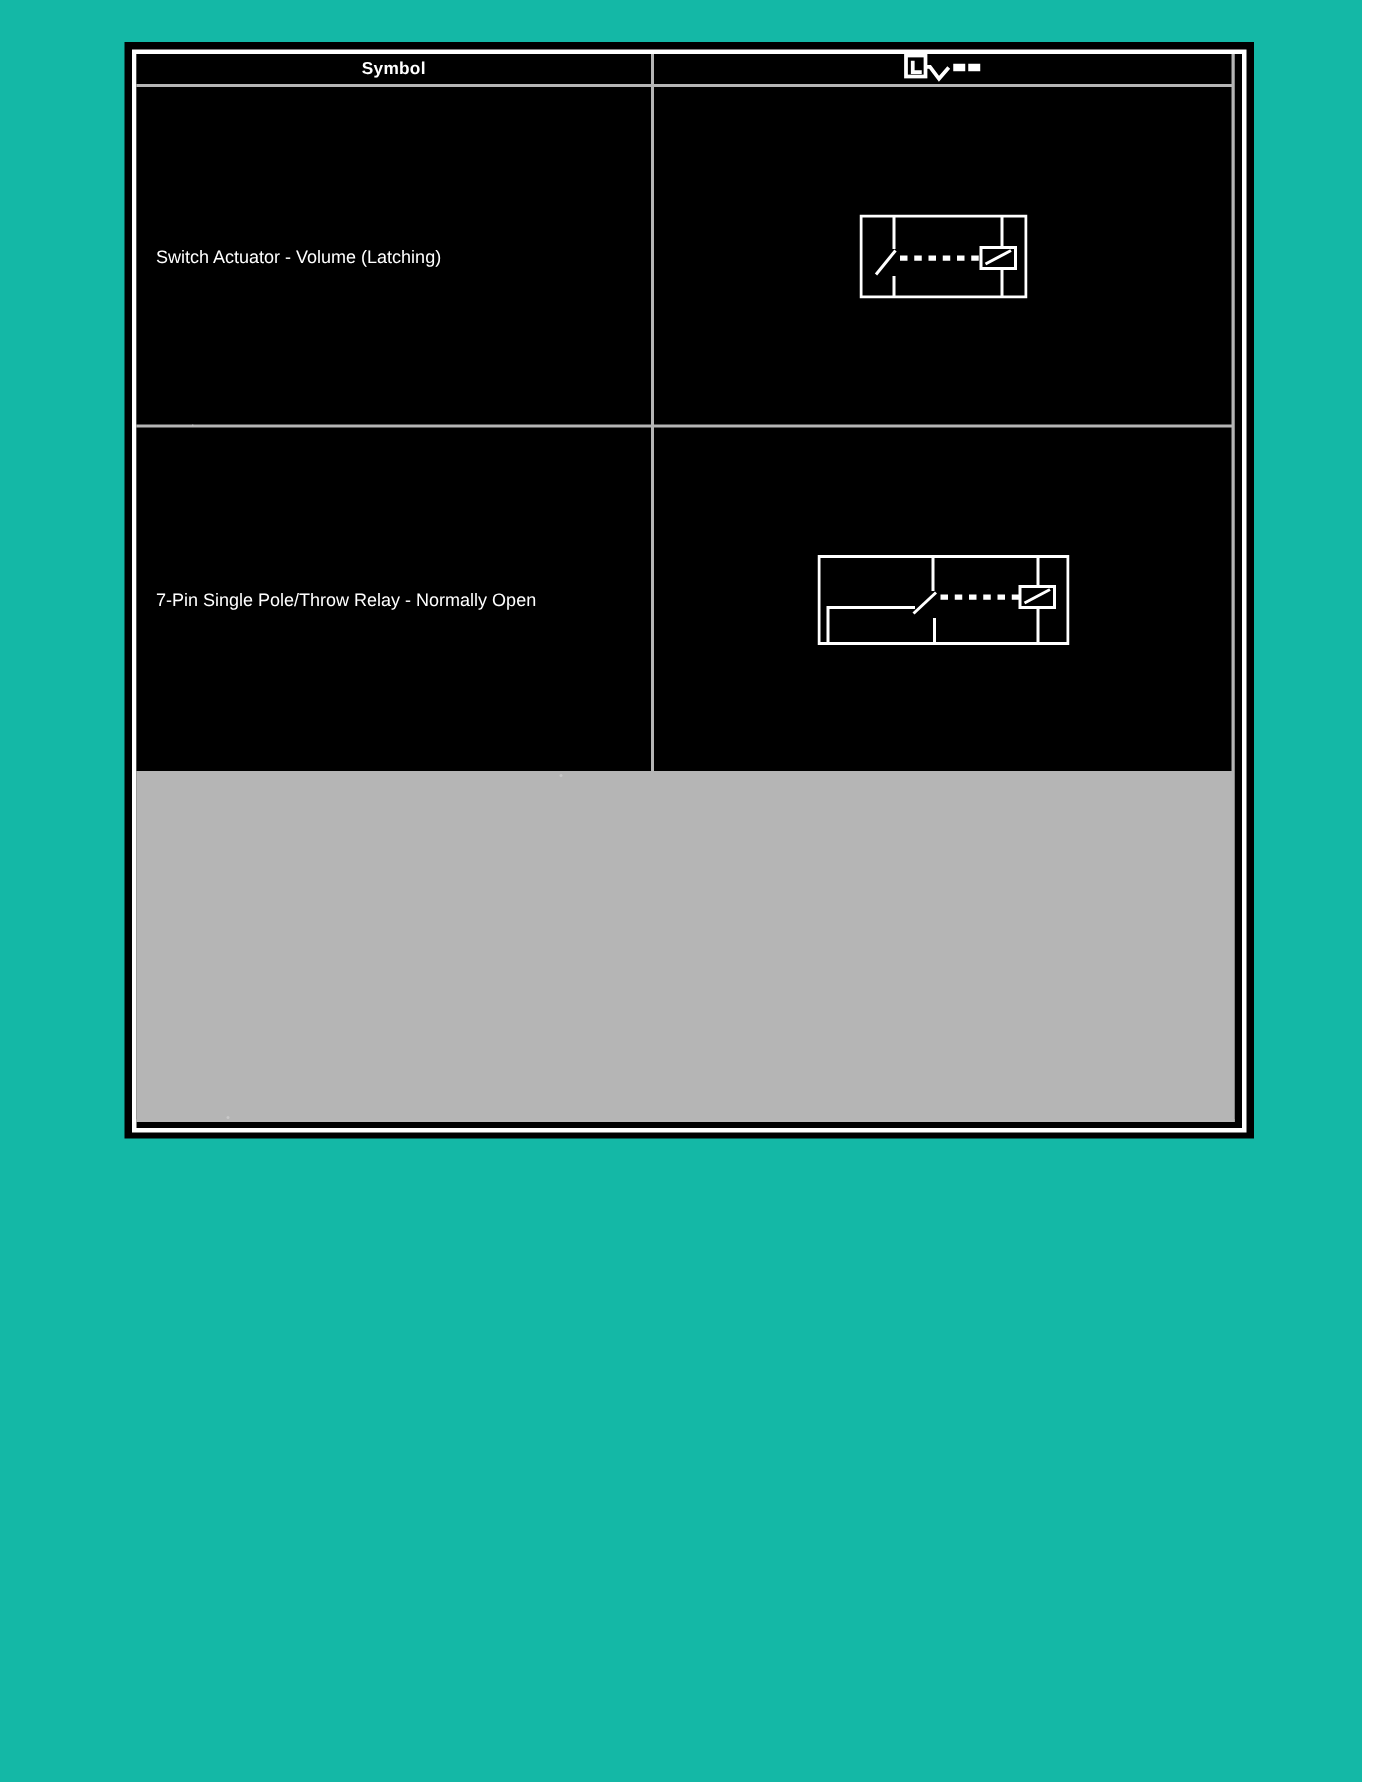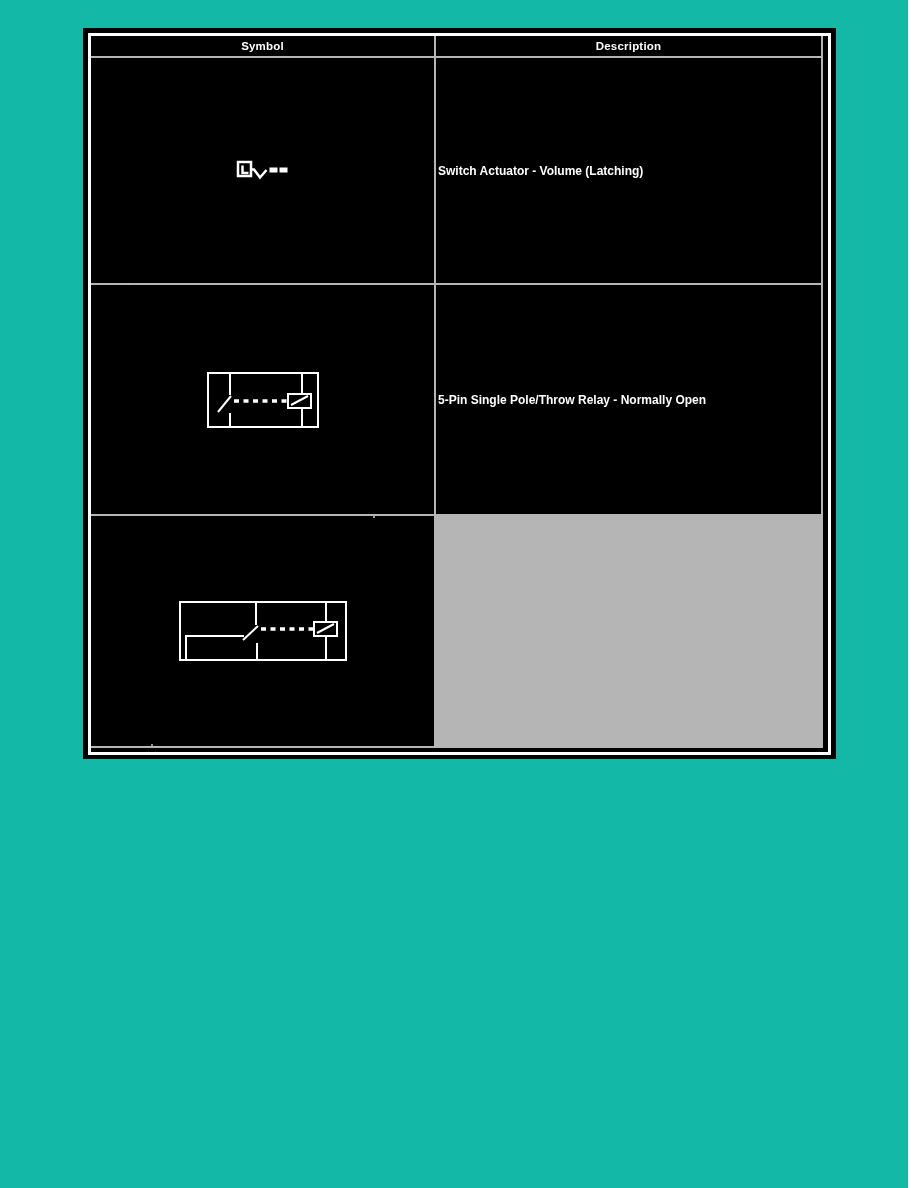--- a/index.html
+++ b/index.html
@@ -37,21 +37,21 @@
     border-bottom:2px solid #b5b5b5;
   }
   .cell { background:#000000; color:#ffffff; overflow:hidden; }
   .hcell {
     display:flex; align-items:center; justify-content:center;
     font-size:11.5px; font-weight:bold; letter-spacing:0.2px;
   }
   .symcell { display:flex; align-items:center; justify-content:center; }
   .desccell {
     display:flex; align-items:center; justify-content:flex-start;
-    padding-left:2px; font-size:12px; font-weight:bold;
+    padding-left:13px; font-size:12px; font-weight:normal;
   }
   svg { display:block; }
   svg line, svg polyline, svg rect, svg path { stroke:#ffffff; }
   
   .speck { position:absolute; background:#c8c8c8; width:2px; height:2px; border-radius:1px; }
   .speck.s1 { left:151px; top:744px; }
   .speck.s2 { left:373px; top:516px; }
   .speck.s3 { left:128px; top:283px; width:1px; height:1px; }
 </style>
 </head>
@@ -60,23 +60,20 @@
 <div class="page">
 
   <div class="canvas">
 
     <div class="frame"></div>
 
     <div class="grid">
 
       <div class="cell hcell">
         <span>Symbol</span>
-      </div>
-      <div class="cell hcell">
-        <span>Description</span>
       </div>
 
       <div class="cell symcell">
         <svg width="56" height="26" viewBox="0 0 56 26">
           <rect x="3" y="4" width="13" height="14" fill="none" stroke-width="2.5"></rect>
           <path d="M7.5,7.5 L7.5,15 L13.5,15" fill="none" stroke-width="2.5"></path>
           <path d="M16,11.5 L19,11.5 L25,19.5 L31.5,12" fill="none" stroke-width="2.5"></path>
           <rect x="35" y="10" width="7" height="4" fill="#ffffff" stroke="none"></rect>
           <rect x="45" y="10" width="7" height="4" fill="#ffffff" stroke="none"></rect>
         </svg>
@@ -91,21 +88,21 @@
           <line x1="23" y1="1" x2="23" y2="23" stroke-width="2"></line>
           <line x1="11" y1="40" x2="24" y2="24" stroke-width="2"></line>
           <line x1="23" y1="41" x2="23" y2="55" stroke-width="2"></line>
           <line x1="27" y1="29" x2="83" y2="29" stroke-width="3.5" stroke-dasharray="5,4.5"></line>
           <line x1="95" y1="1" x2="95" y2="55" stroke-width="2"></line>
           <rect x="81" y="22" width="23" height="14" fill="#000000" stroke-width="2"></rect>
           <line x1="84" y1="33" x2="101" y2="24" stroke-width="2"></line>
         </svg>
       </div>
       <div class="cell desccell">
-        <span>5-Pin Single Pole/Throw Relay - Normally Open</span>
+        <span>7-Pin Single Pole/Throw Relay - Normally Open</span>
       </div>
 
       <div class="cell symcell">
         <svg width="168" height="60" viewBox="0 0 168 60">
           <rect x="1" y="1" width="166" height="58" fill="none" stroke-width="2"></rect>
           <line x1="77" y1="1" x2="77" y2="24" stroke-width="2"></line>
           <line x1="64" y1="39" x2="79" y2="25" stroke-width="2"></line>
           <line x1="78" y1="42" x2="78" y2="59" stroke-width="2"></line>
           <polyline points="7,59 7,35 65,35" fill="none" stroke-width="2"></polyline>
           <line x1="82" y1="28" x2="136" y2="28" stroke-width="3.5" stroke-dasharray="5,4.5"></line>

